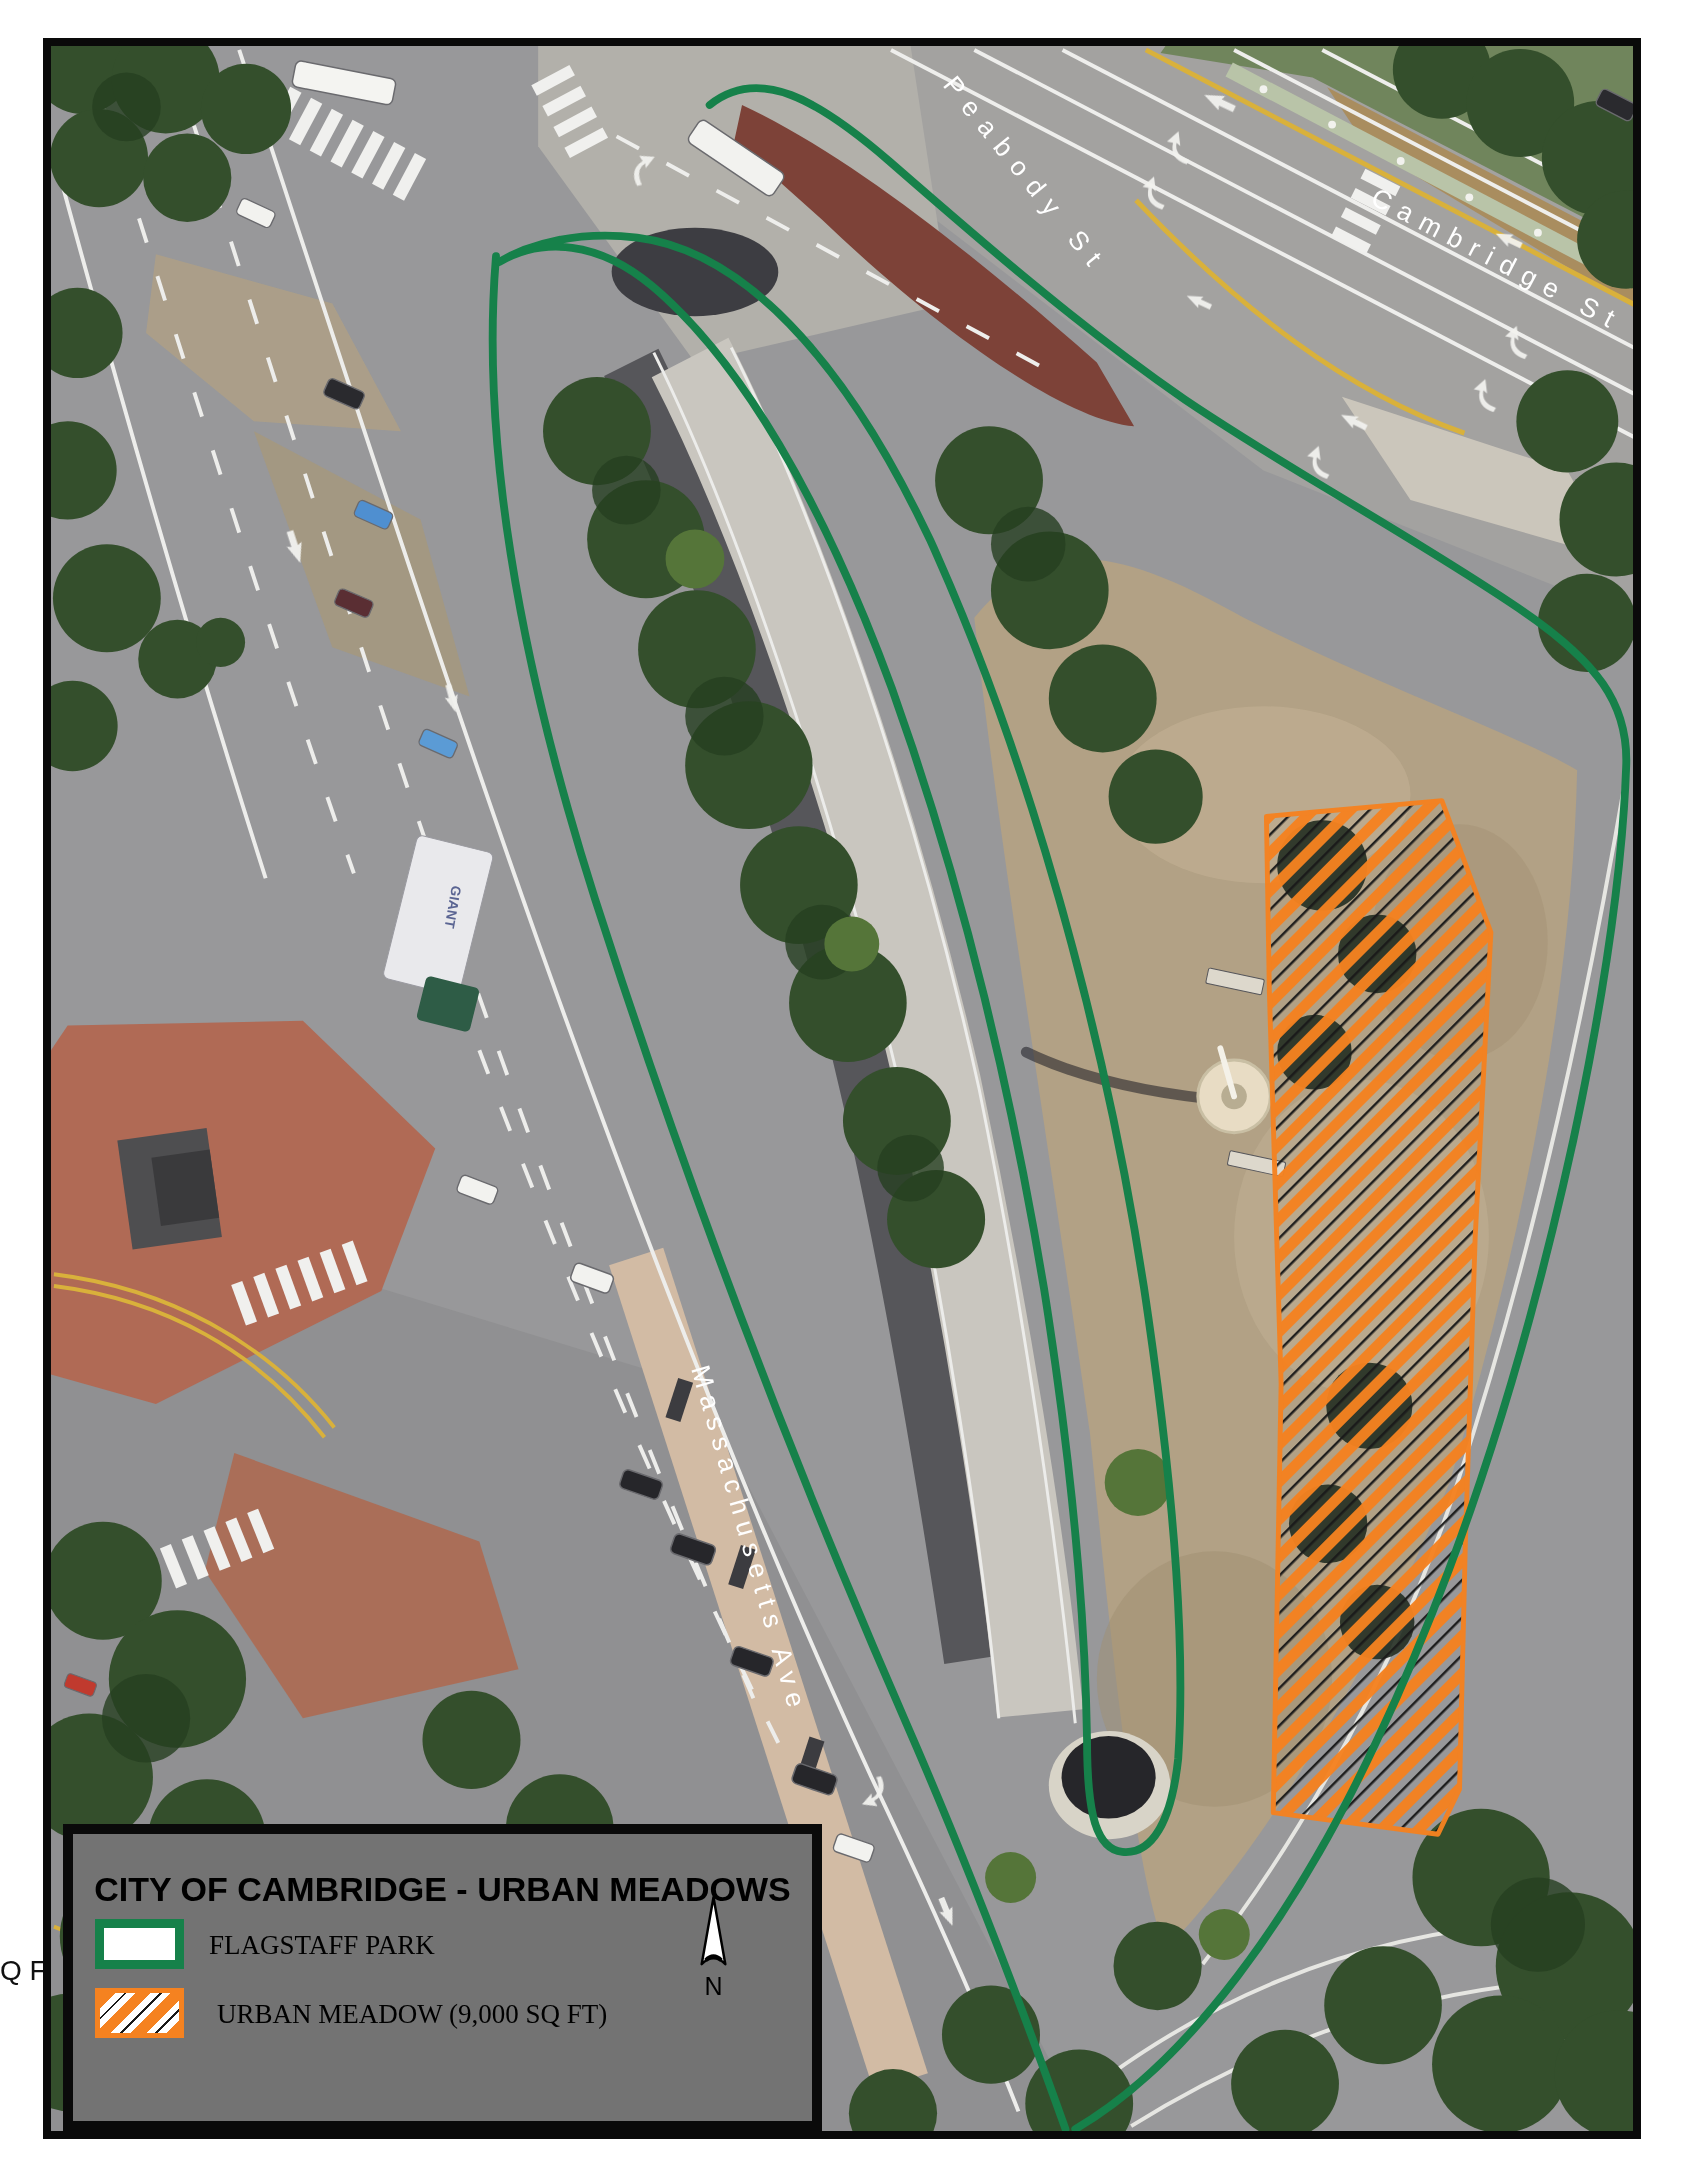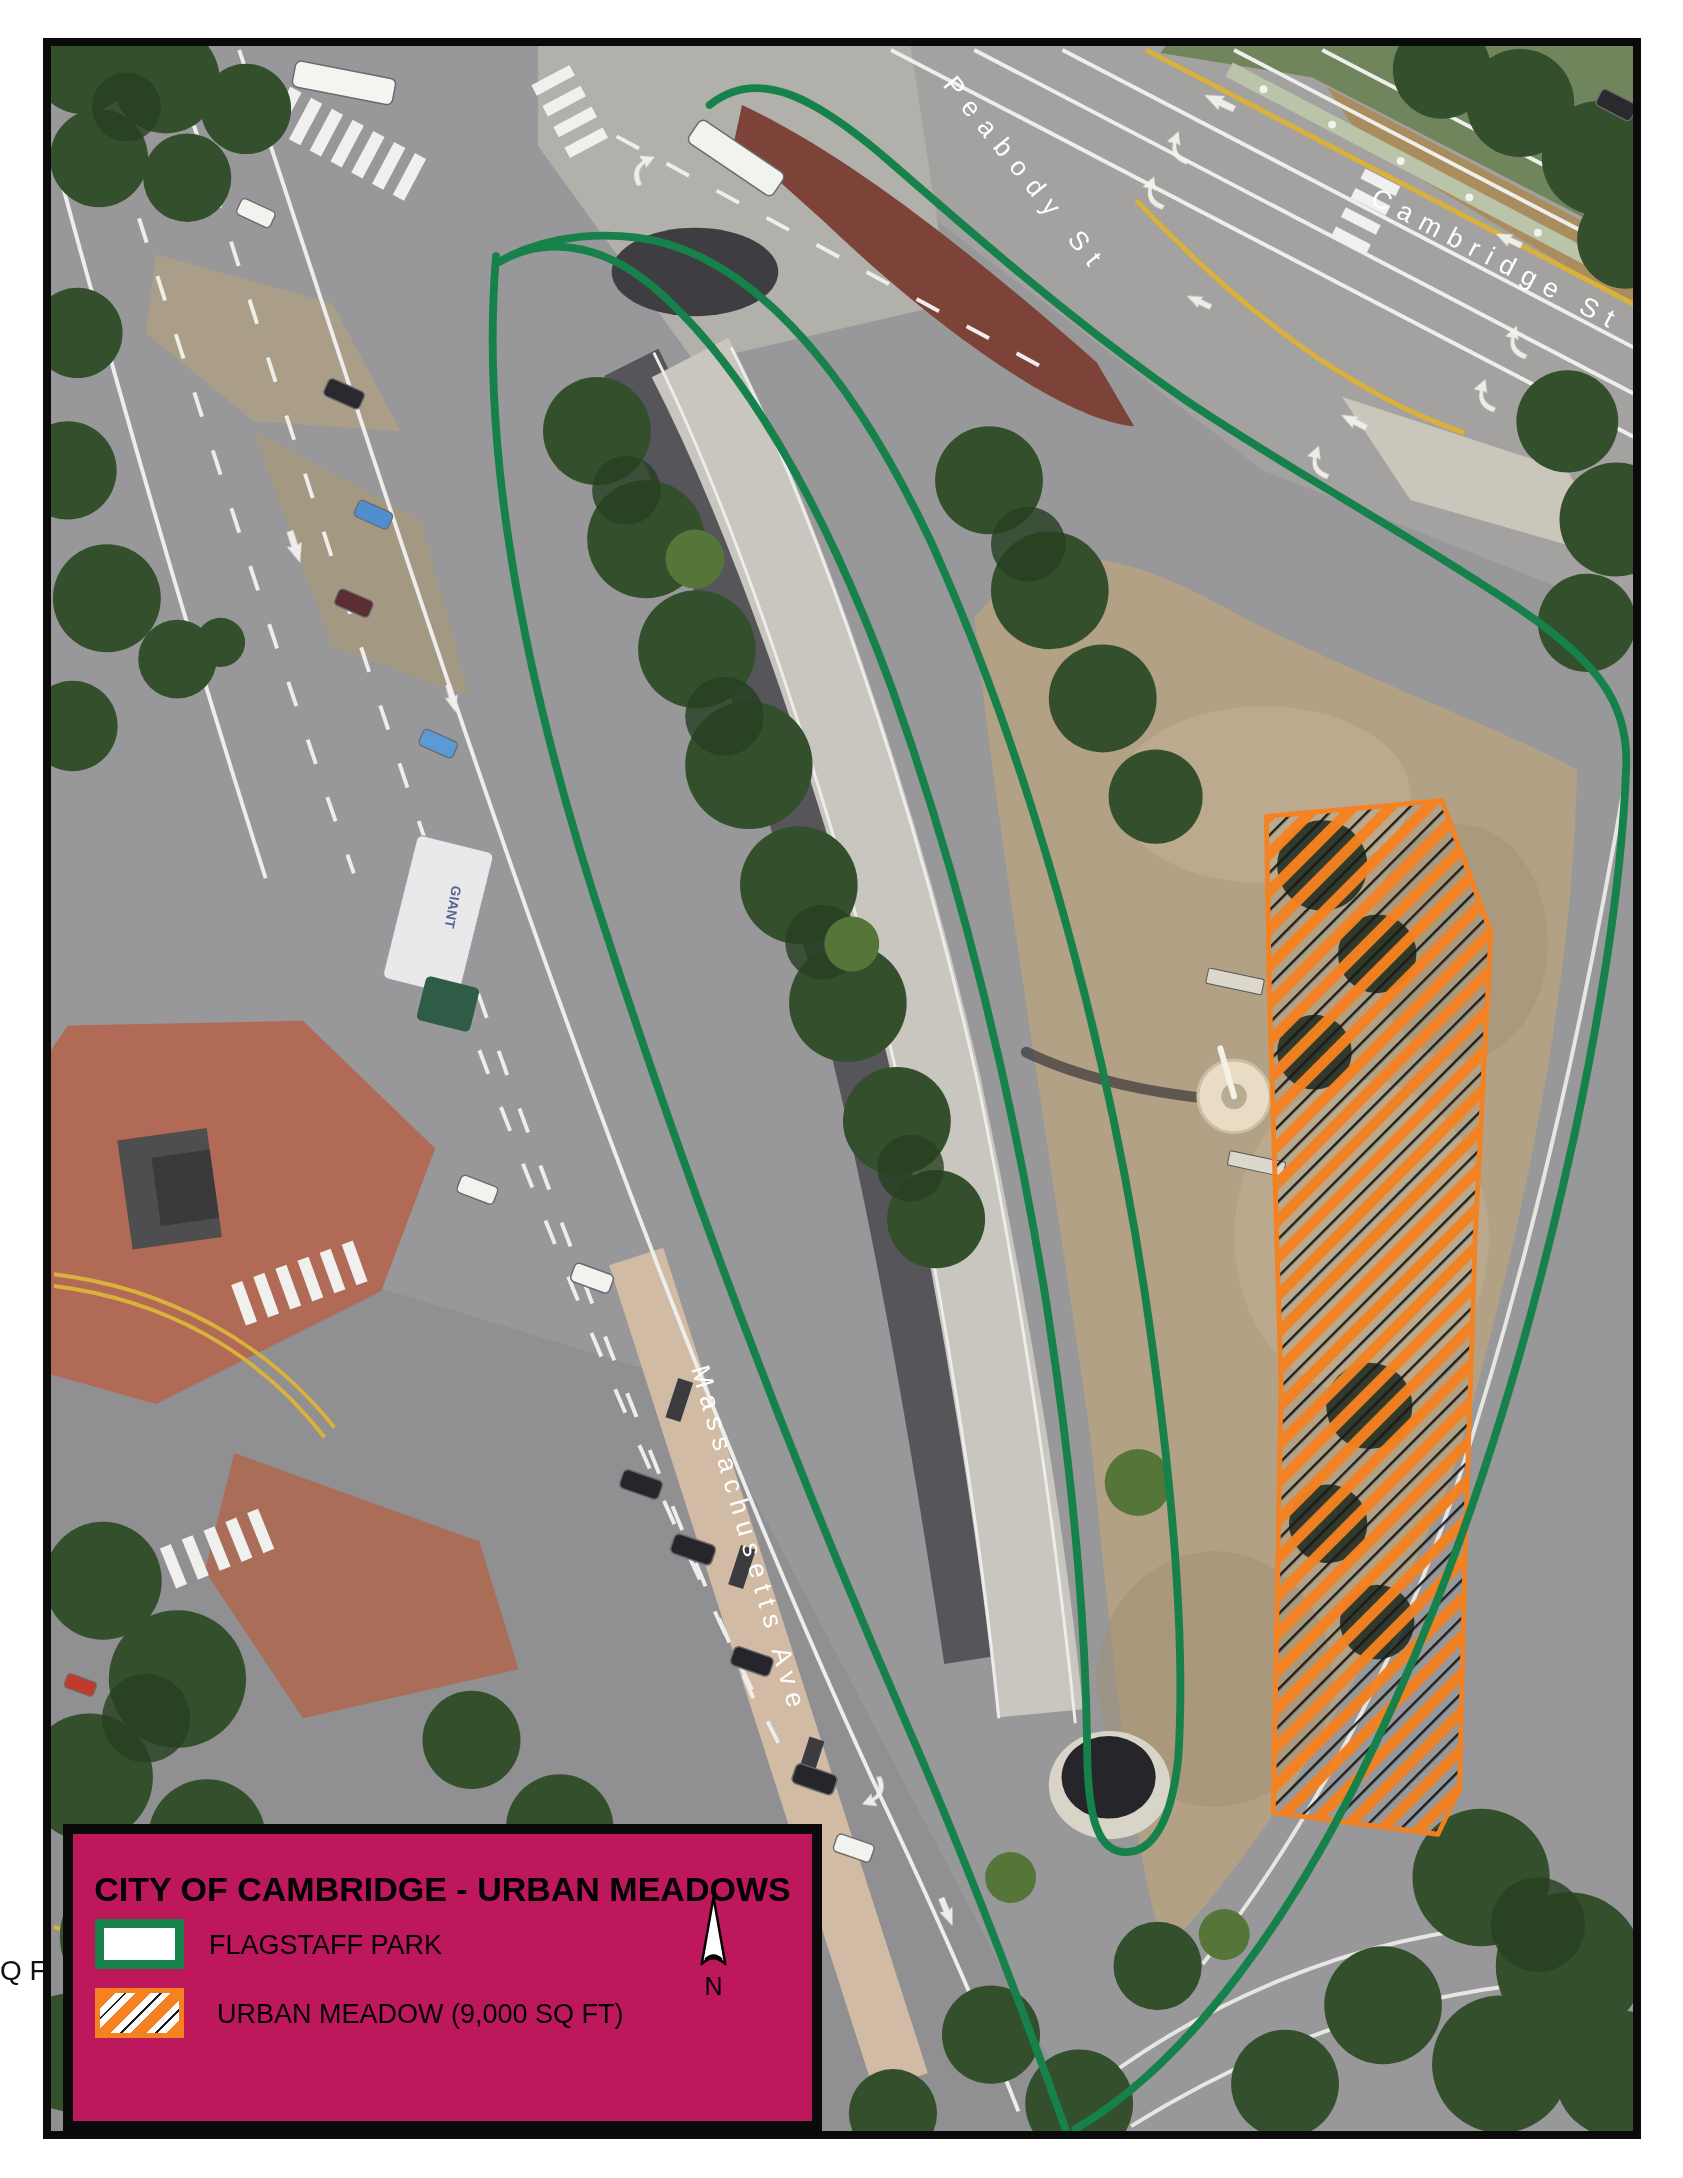--- a/index.html
+++ b/index.html
@@ -7,29 +7,29 @@
 
   
   .margin-text{position:absolute;left:0px;top:1955px;font-size:28px;color:#111;white-space:nowrap;z-index:1;}
 
   
   .map-frame{position:absolute;left:43px;top:38px;width:1598px;height:2101px;border:8px solid #0a0a0a;
              box-sizing:border-box;background:#98989a;overflow:hidden;z-index:2;}
   .aerial{position:absolute;left:0;top:0;width:100%;height:100%;}
 
   
-  .legend{position:absolute;left:12px;top:1778px;width:759px;height:307px;background:#be185d;
+  .legend{position:absolute;left:12px;top:1778px;width:759px;height:307px;background:#737373;
           border:10px solid #0a0a0a;box-sizing:border-box;z-index:5;}
   .legend-title{position:absolute;left:0;top:36px;width:100%;text-align:center;font-weight:bold;
                 font-size:34px;letter-spacing:0px;color:#000;white-space:nowrap;}
   .swatch{position:absolute;box-sizing:border-box;background:#fff;}
   .swatch-park{left:22px;top:85px;width:89px;height:50px;border:9px solid #16814a;}
   .swatch-meadow{left:22px;top:154px;width:89px;height:50px;border:5px solid #f58220;
     background:repeating-linear-gradient(135deg,#f58220 0px,#f58220 11px,#ffffff 11px,#ffffff 17px,#1a1a1a 17px,#1a1a1a 19px,#ffffff 19px,#ffffff 25px);}
-  .legend-label{position:absolute;font-size:27px;color:#000;white-space:nowrap;}
+  .legend-label{position:absolute;font-size:27px;color:#000;white-space:nowrap;font-family:Liberation Serif, serif;}
   .label-park{left:136px;top:96px;}
   .label-meadow{left:144px;top:165px;}
   .north{position:absolute;left:606px;top:57px;width:69px;height:109px;}
   .north-n{position:absolute;left:50%;top:81px;transform:translateX(-50%);font-size:25px;color:#000;}
 </style>
 </head>
 <body>
 
 <div class="margin-text">Q FT)</div>
 

